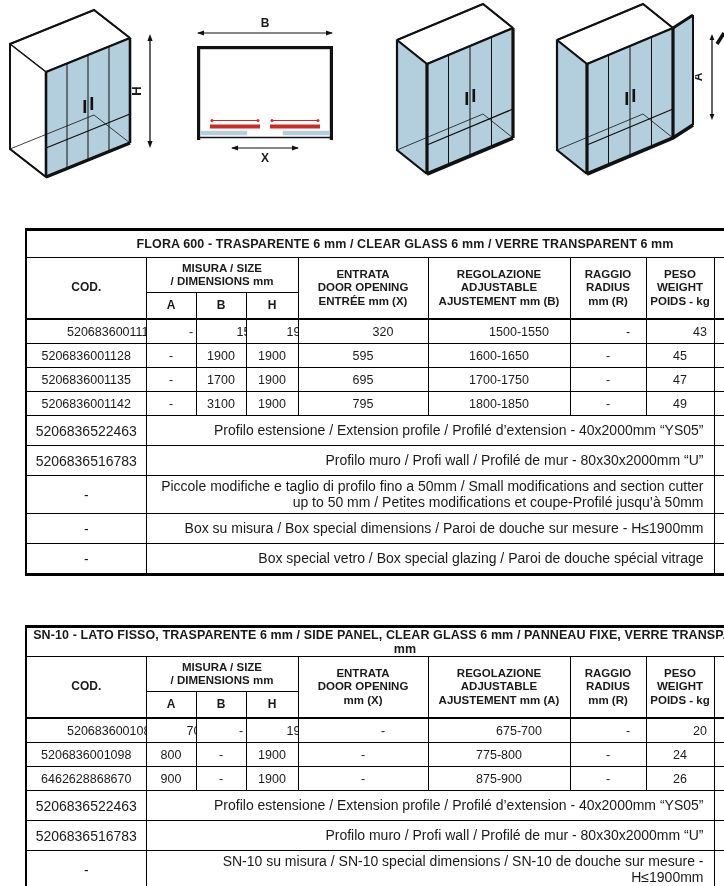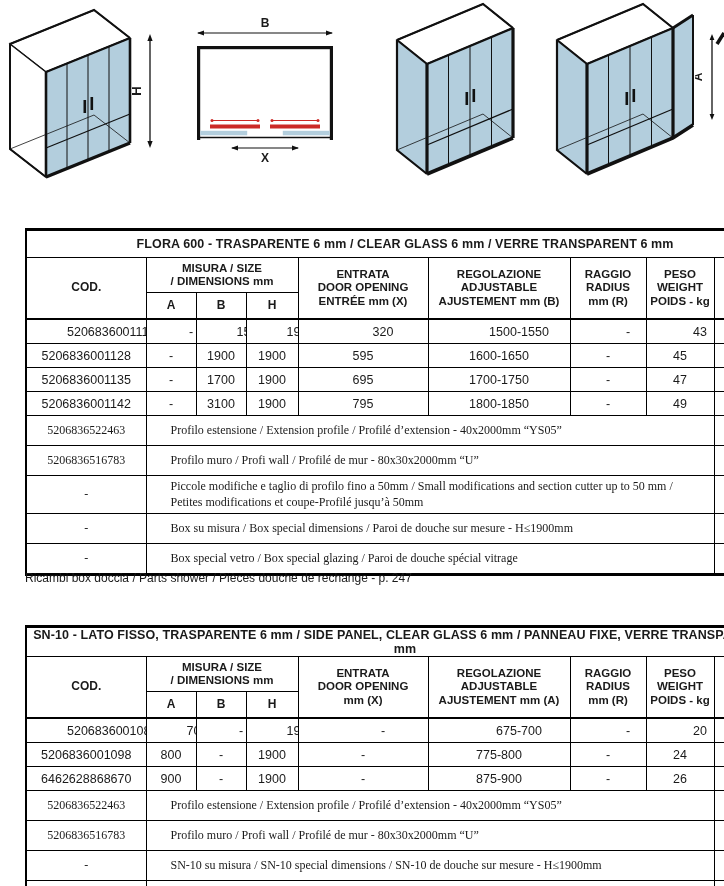--- a/index.html
+++ b/index.html
@@ -18,22 +18,22 @@
     color:#1a1a1a;overflow:hidden;padding:0;
   }
   tr.title-row td{
     font-weight:bold;font-size:12.5px;height:26px;padding-right:22px;letter-spacing:.1px;
   }
   tr.hdr td{font-weight:bold;font-size:11.5px;line-height:13.5px;}
   tr.hdr-main td{height:34px;}
   tr.hdr-sub td{height:25px;font-size:12px;}
   tr.dr td{font-size:12.5px;height:23px;}
   tr.dr.first td{border-top:2px solid #000000;padding-left:40px;}
-  tr.sp td{font-size:12px;height:23px;font-family:Liberation Serif, serif;}
-  tr.sp td.txt{text-align:left;padding:3px 24px;line-height:15.5px;}
+  tr.sp td{font-size:14px;height:23px;}
+  tr.sp td.txt{text-align:right;padding:3px 10px;line-height:15.5px;}
   .notes{font-size:12px;line-height:16px;color:#1a1a1a;}
   svg text{font-family:"Liberation Sans",sans-serif;}
 </style>
 </head>
 <body>
 
 <svg class="abs" style="left:2px;top:5px;" width="160" height="180" viewBox="0 0 160 180">
   <g stroke="#111" fill="none">
     <polygon points="8,39 92,5 128,33 44,67" fill="#ffffff" stroke-width="1.4"></polygon>
     <polygon points="8,39 44,67 44,172 8,144" fill="#ffffff" stroke-width="1.4"></polygon>
@@ -261,21 +261,20 @@
   </tr>
   <tr class="sp">
     <td>-</td>
     <td class="txt" colspan="7">Box special vetro / Box special glazing / Paroi de douche spécial vitrage</td>
     <td></td>
   </tr>
 </tbody>
   </table>
 
 <div class="notes abs" style="left:25px;top:570px;">
-  <div>Ricambi box doccia  / Parts shower / Pièces douche de rechange - p. 247</div>
 </div>
 
 <table class="spec abs" style="left:25px;top:625px;">
   <colgroup>
     <col style="width:120px">
       <col style="width:50px">
       <col style="width:50px">
       <col style="width:52px">
     <col style="width:130px">
       <col style="width:142px">

